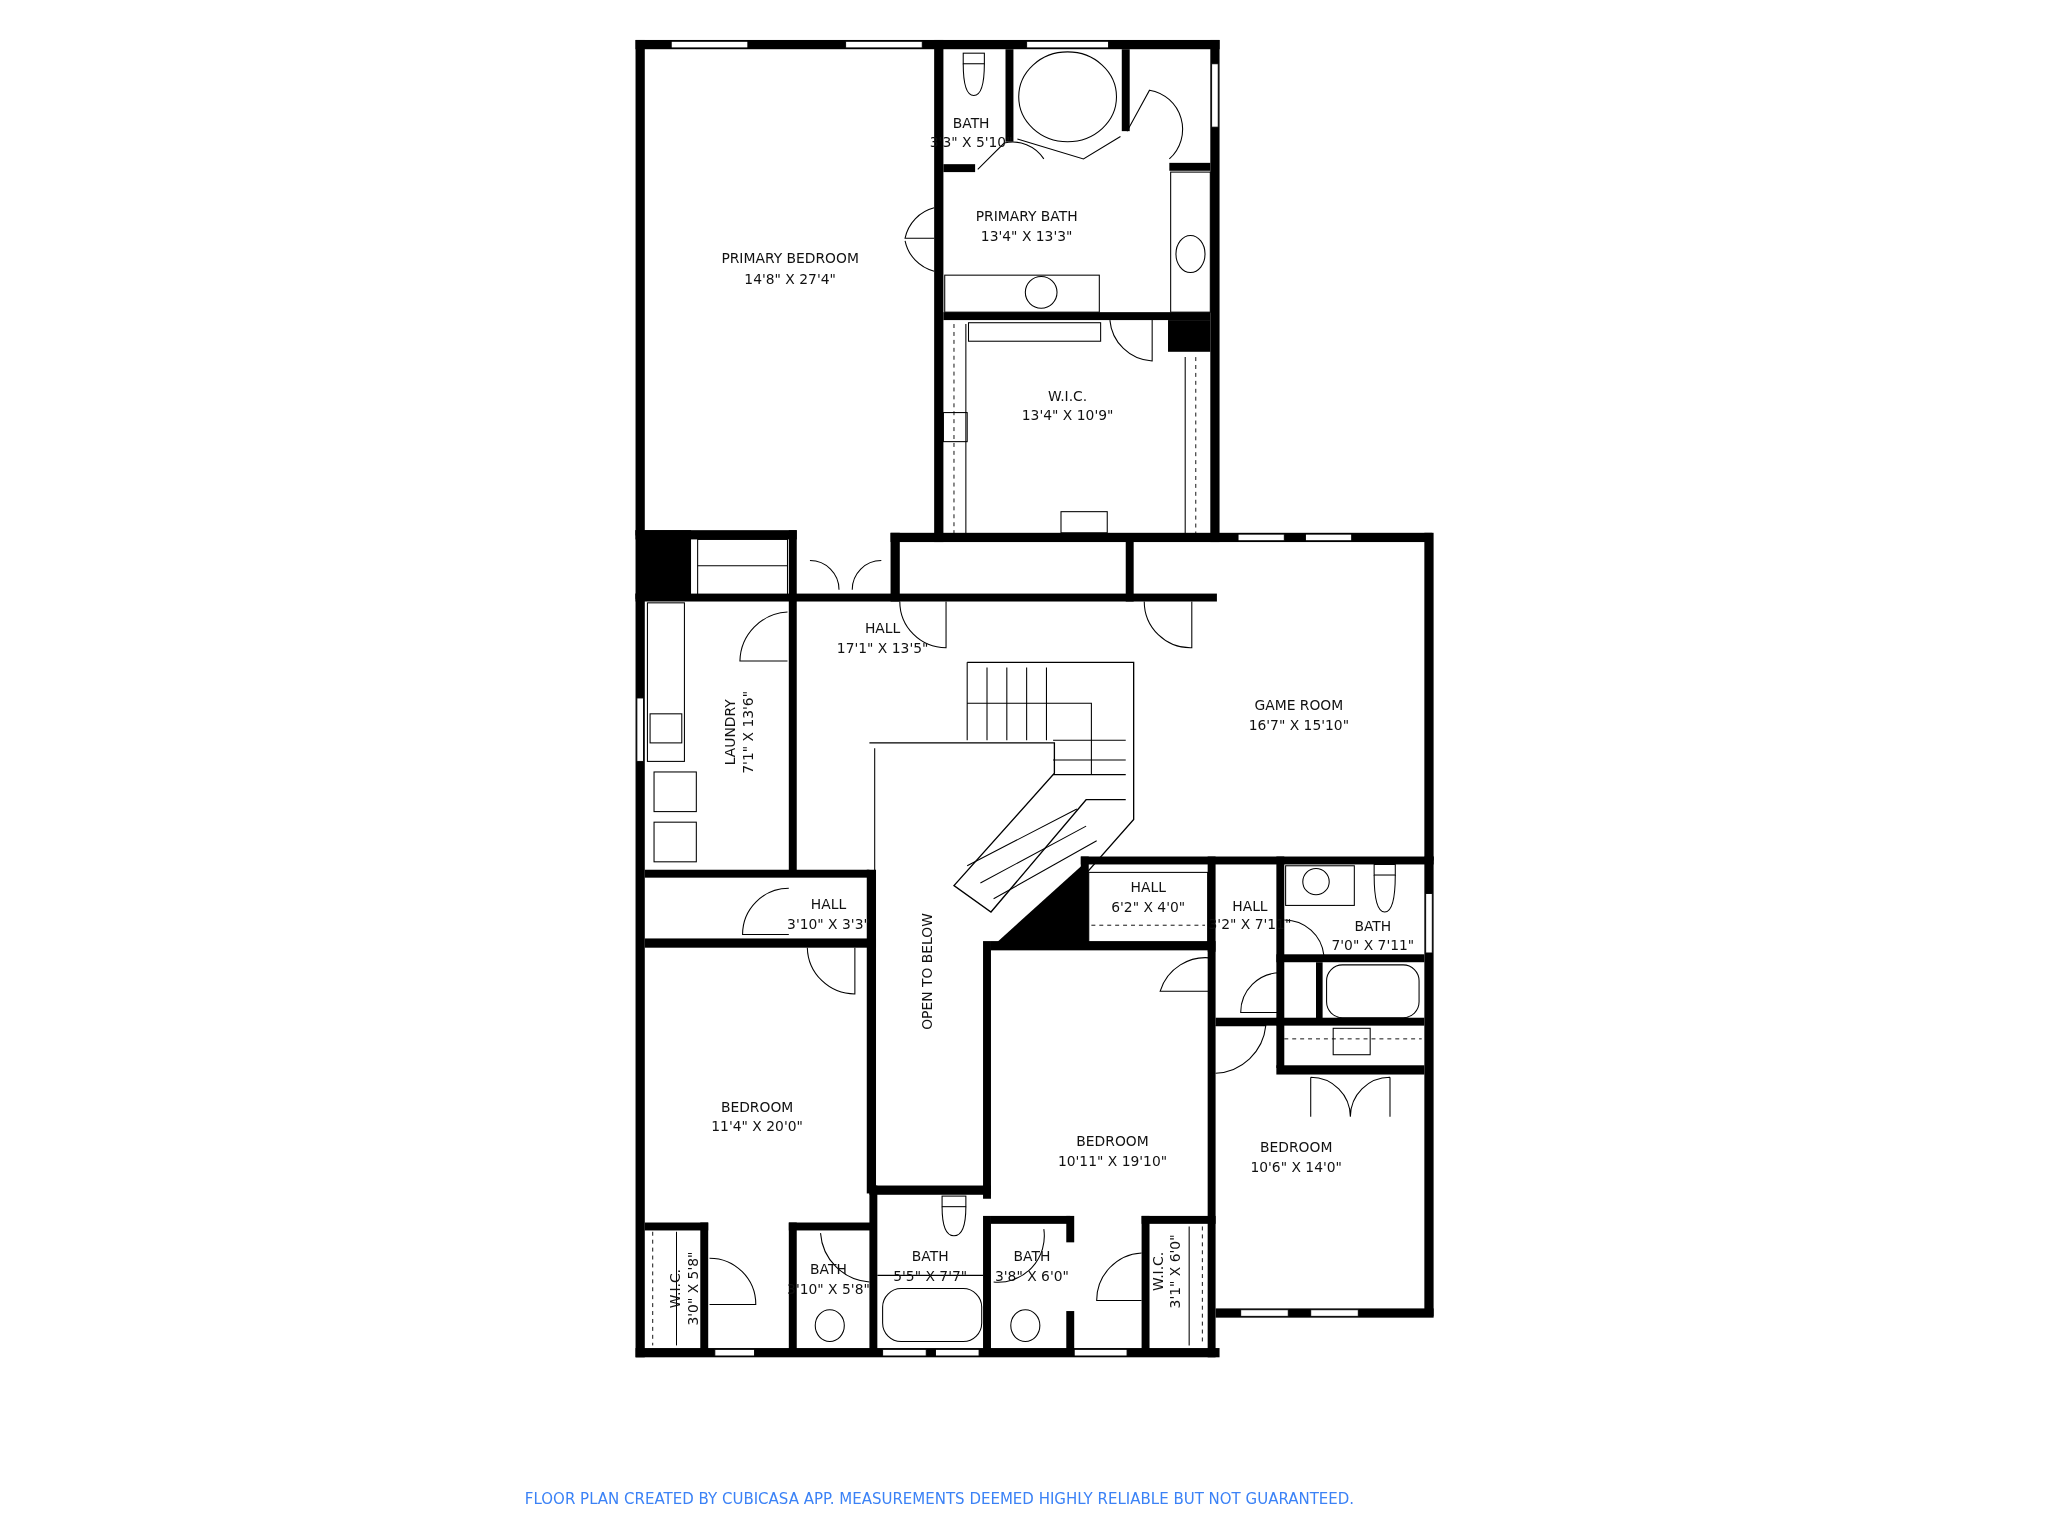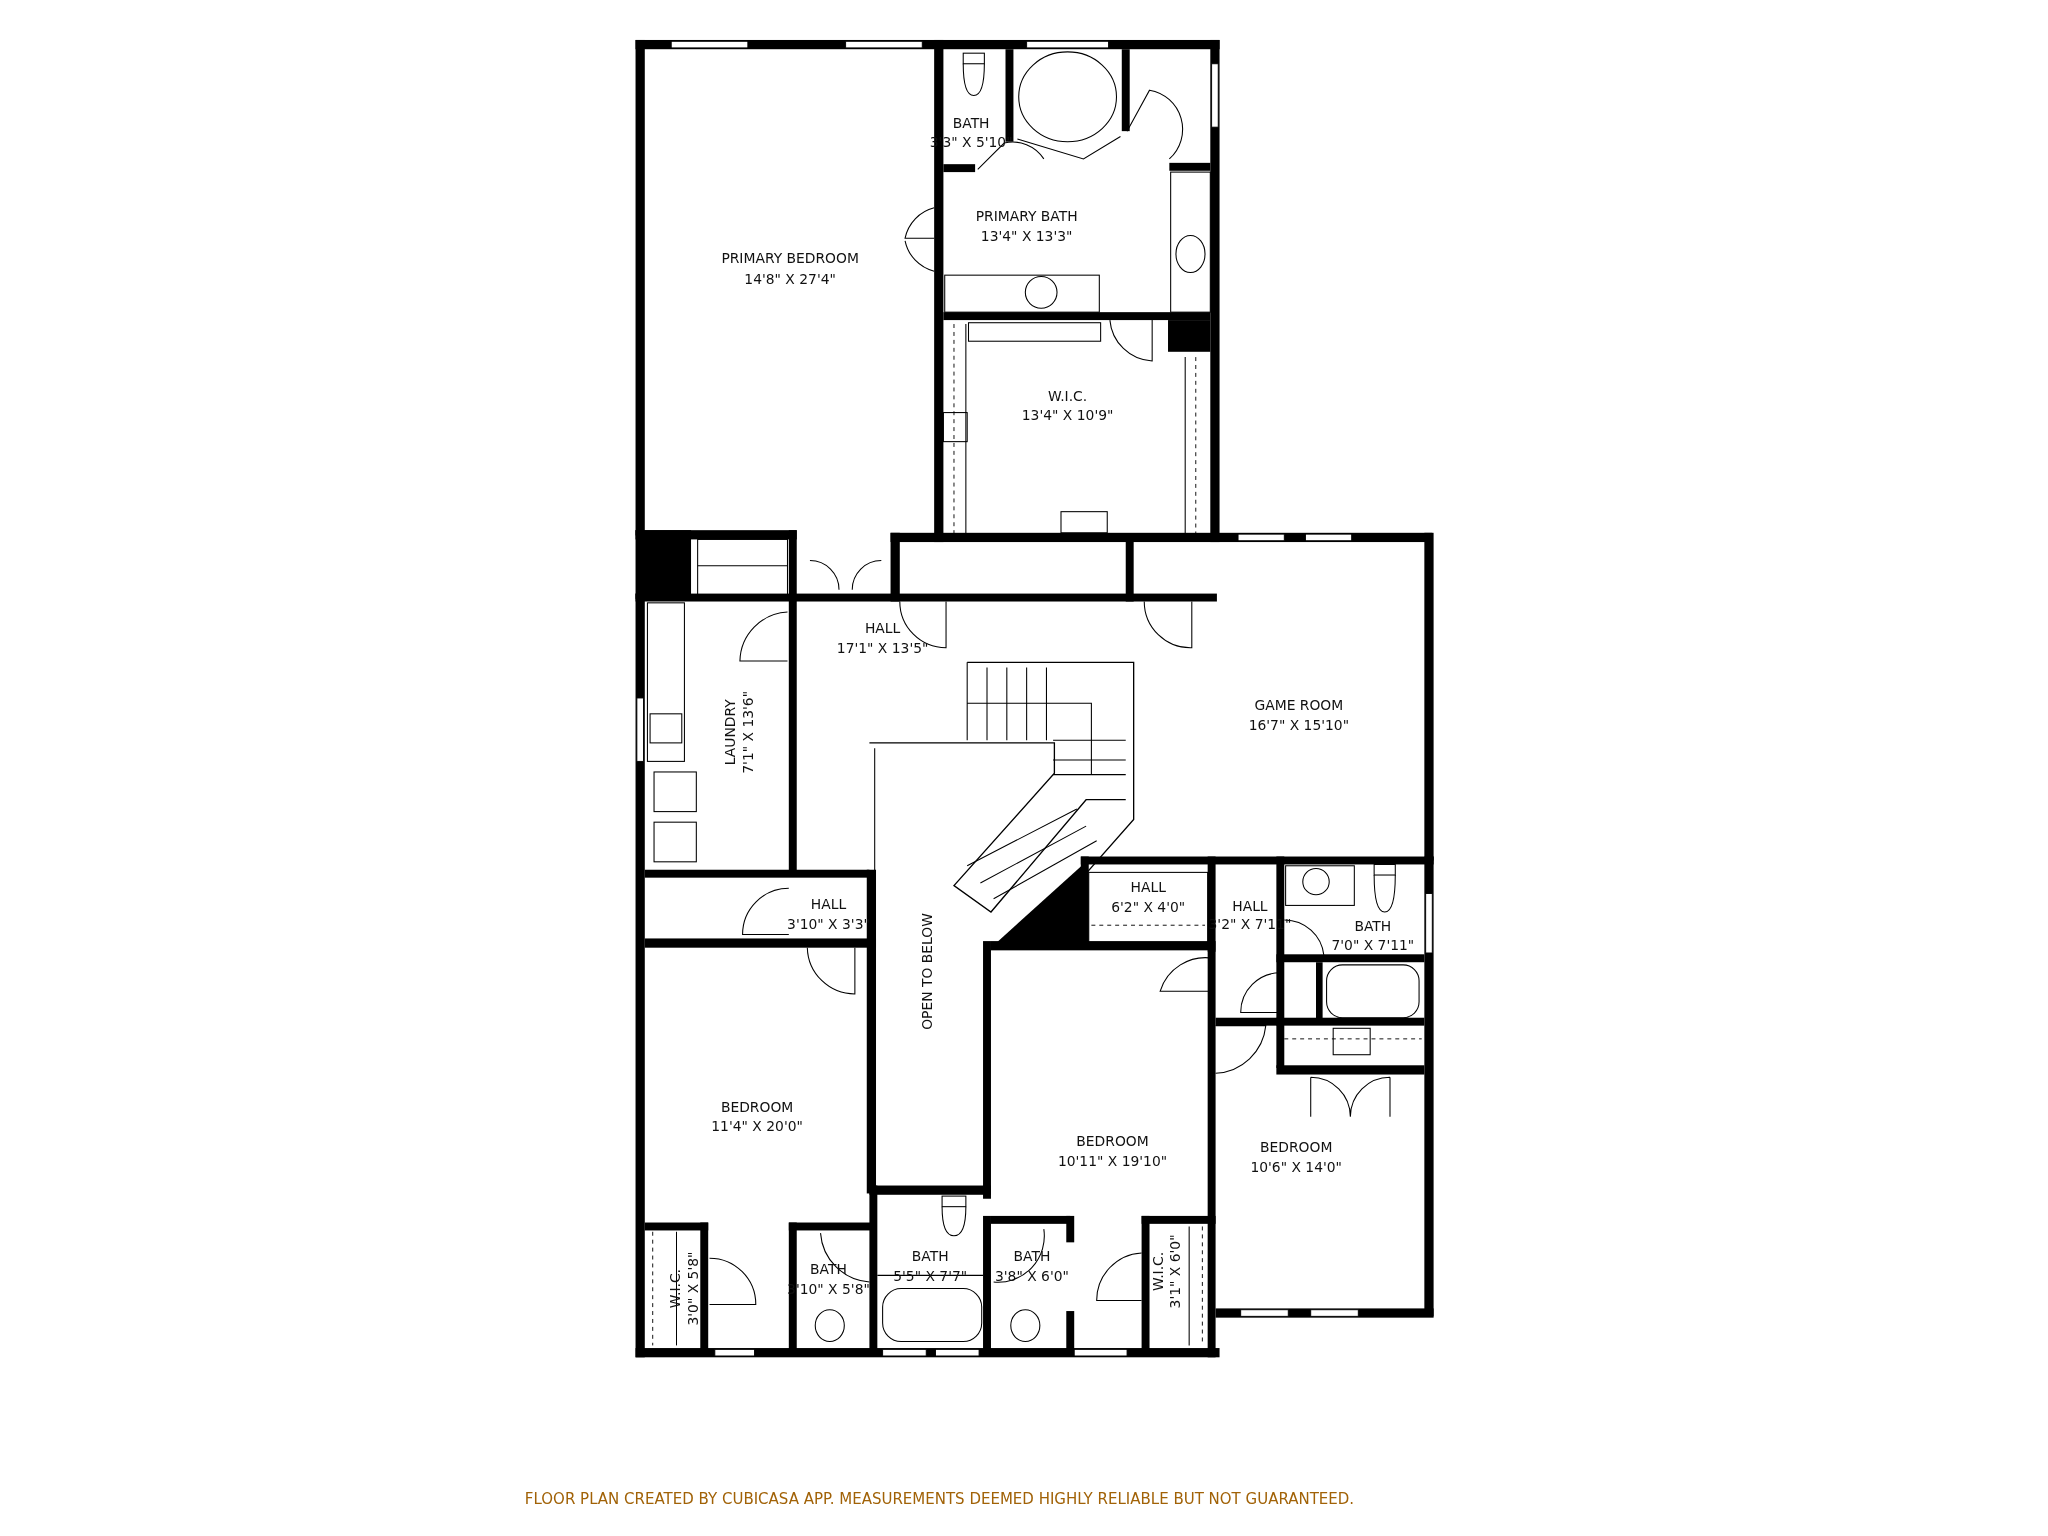--- a/index.html
+++ b/index.html
@@ -4,21 +4,21 @@
 <style>
   html, body { margin: 0; padding: 0; background: #ffffff; }
   body { width: 2048px; height: 1536px; position: relative; overflow: hidden; font-family: "Liberation Sans", sans-serif; }
   #plan { position: absolute; left: 0; top: 0; width: 2048px; height: 1536px; }
   .wall { fill: #000000; }
   .thin { fill: none; stroke: #000; stroke-width: 0.8; }
   .thin2 { fill: none; stroke: #000; stroke-width: 1; }
   .dash { fill: none; stroke: #000; stroke-width: 0.7; stroke-dasharray: 3 3; }
   .win { fill: #fff; stroke: #000; stroke-width: 0.7; }
   .room-name, .room-dim { font-family: "DejaVu Sans", sans-serif; font-size: 10.5px; fill: #111; text-anchor: middle; }
-  .footer { position: absolute; left: 0; width: 1879px; top: 1490px; text-align: center; font-family: "DejaVu Sans", sans-serif; font-size: 15px; color: #a16207; letter-spacing: 0; }
+  .footer { position: absolute; left: 0; width: 1879px; top: 1490px; text-align: center; font-family: "DejaVu Sans", sans-serif; font-size: 15px; color: #3b82f6; letter-spacing: 0; }
 </style>
 </head>
 <body>
 
 <svg id="plan" viewBox="0 0 1550 1162" xmlns="http://www.w3.org/2000/svg">
 
   <g>
 
     <rect class="wall" x="481" y="30" width="442" height="7"></rect>
     <rect class="wall" x="481" y="30" width="7" height="375"></rect>

